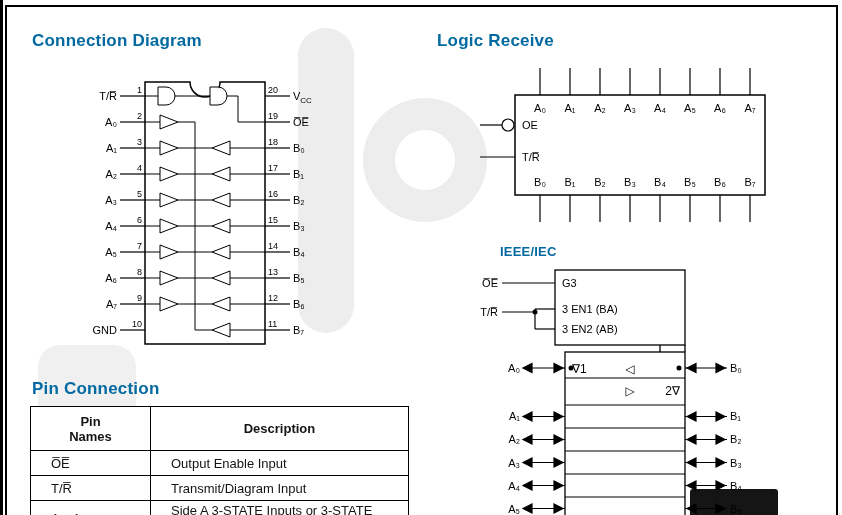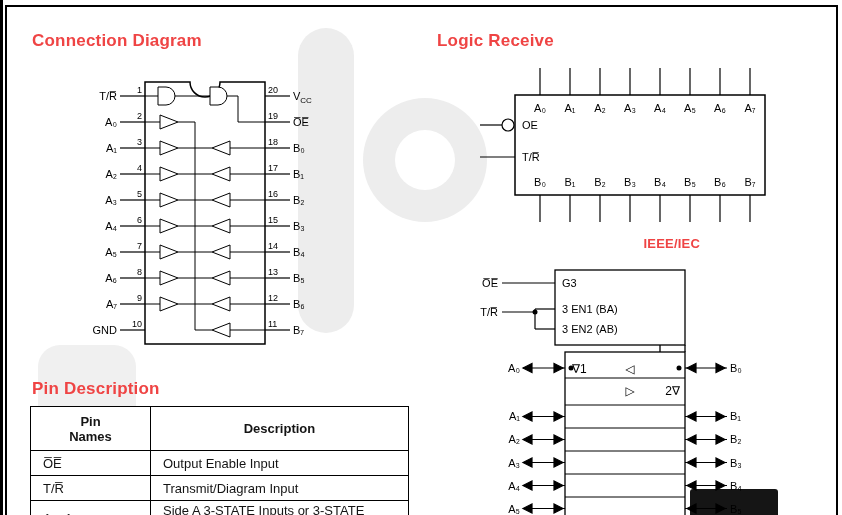--- a/index.html
+++ b/index.html
@@ -3,28 +3,28 @@
 <meta charset="utf-8">
 <style>
   *{margin:0;padding:0;box-sizing:border-box}
   html,body{width:842px;height:515px}
   body{position:relative;overflow:hidden;background:#fff;color:#141414;
        font-family:"Liberation Sans","DejaVu Sans",sans-serif}
   .edge-left{position:absolute;left:0;top:0;width:3px;height:515px;background:#000;z-index:3}
   .frame{position:absolute;left:5px;top:5px;width:833px;height:560px;
          border:2px solid #000;border-bottom:none;z-index:1}
   .wm{position:absolute;left:0;top:0;z-index:0}
-  .heading{position:absolute;font-weight:bold;font-size:17px;letter-spacing:.2px;z-index:2;color:#ef4444}
+  .heading{position:absolute;font-weight:bold;font-size:17px;letter-spacing:.2px;z-index:2;color:#0369a1}
   .heading-sm{font-size:13px}
   svg.fig{position:absolute;z-index:2;overflow:visible}
   svg text{font-family:"Liberation Sans","DejaVu Sans",sans-serif;fill:#000;font-size:11px}
   svg text.pnum{font-size:9px}
   svg text.glyph{font-size:12px}
   .pin-table{position:absolute;left:30px;top:406px;border-collapse:collapse;z-index:2;background:#fff}
-  .pin-table th,.pin-table td{border:1px solid #000;font-size:13px;padding:2px 12px;text-align:left;vertical-align:middle}
+  .pin-table th,.pin-table td{border:1px solid #000;font-size:13px;padding:2px 20px;text-align:left;vertical-align:middle}
   .pin-table th{font-weight:bold;text-align:center;white-space:pre-line;height:44px}
   .pin-table td{height:25px}
 </style>
 </head>
 <body>
 
 <svg class="wm" width="842" height="515">
   <g>
     <rect x="298" y="28" width="56" height="305" rx="28" fill="#ededed"></rect>
     <circle cx="425" cy="160" r="62" fill="#ededed"></circle>
@@ -32,22 +32,22 @@
     <rect x="38" y="345" width="98" height="200" rx="22" fill="#f0f0f0"></rect>
     <rect x="690" y="489" width="88" height="30" rx="3" fill="#151515"></rect>
   </g>
 </svg>
 
 <div class="edge-left"></div>
 <div class="frame"></div>
 
 <div class="heading" style="left:32px;top:31px">Connection Diagram</div>
 <div class="heading" style="left:437px;top:31px">Logic Receive</div>
-<div class="heading heading-sm" style="left:500px;top:236px;width:200px;text-align:right">IEEE/IEC</div>
-<div class="heading" style="left:32px;top:379px">Pin Description</div>
+<div class="heading heading-sm" style="left:500px;top:244px;width:200px;text-align:left">IEEE/IEC</div>
+<div class="heading" style="left:32px;top:379px">Pin Connection</div>
 
 <svg class="fig" style="left:90px;top:70px" width="230" height="285" viewBox="0 0 230 285">
   <defs>
     <g id="chan">
       <line x1="55" y1="0" x2="70" y2="0"></line>
       <polygon points="70,-7 70,7 88,0" fill="#fff"></polygon>
       <polyline points="88,0 105,0 105,26 122,26" fill="none"></polyline>
       <polygon points="122,26 140,19 140,33" fill="#fff"></polygon>
       <line x1="140" y1="26" x2="175" y2="26"></line>
     </g>

